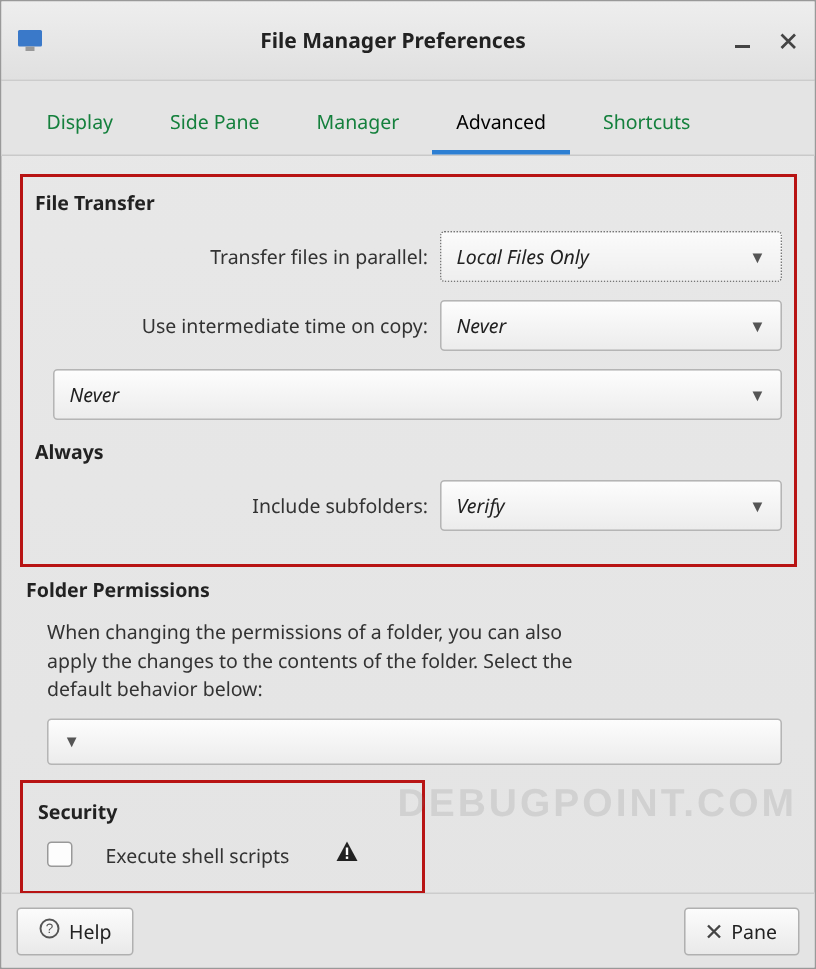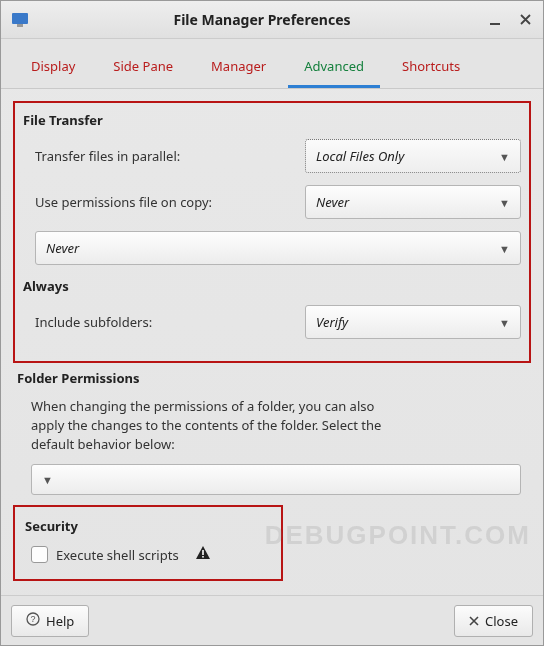--- a/index.html
+++ b/index.html
@@ -14,21 +14,21 @@
     }
     .window {
       width: 544px;
       height: 646px;
       background: linear-gradient(to bottom, #e8e8e8 0%, #e4e4e4 100%);
       border: 1px solid #999;
       display: flex;
       flex-direction: column;
     }
     .titlebar {
-      height: 38px;
+      height: 53px;
       display: flex;
       align-items: center;
       padding: 0 10px;
       background: linear-gradient(to bottom, #eeeeee, #e0e0e0);
       border-bottom: 1px solid #ccc;
       position: relative;
     }
     .titlebar .app-icon {
       width: 18px; height: 18px;
       margin-right: 8px;
@@ -46,28 +46,28 @@
     .tabs {
       display: flex;
       padding: 8px 14px 0 14px;
       gap: 0;
       border-bottom: 1px solid #c9c9c9;
       background: #e4e4e4;
     }
     .tab {
       padding: 10px 16px 10px 16px;
       font-size: 13px;
-      color: #b91c1c;
+      color: #15803d;
       cursor: pointer;
       border-bottom: 2px solid transparent;
       margin-right: 6px;
     }
     .tab.active {
       border-bottom: 3px solid #2d7fd3;
-      color: #15803d;
+      color: #000000;
     }
     .content {
       flex: 1;
       padding: 12px;
       overflow-y: auto;
       position: relative;
     }
     .red-box {
       border: 2px solid #b81414;
       padding: 8px 8px 10px 8px;
@@ -76,21 +76,22 @@
     .section-title {
       font-weight: bold;
       font-size: 13px;
       margin-bottom: 10px;
       color: #222;
     }
     .row {
       display: flex;
       align-items: center;
       margin: 6px 0 12px 12px;
-      gap: 20px;
+      gap: 8px;
+      text-align: right;
     }
     .row .label { flex: 0 0 250px; color:#333; }
     .dropdown {
       flex: 1;
       background: linear-gradient(to bottom, #fdfdfd, #ececec);
       border: 1px solid #b5b5b5;
       border-radius: 3px;
       padding: 7px 10px;
       display: flex;
       align-items: center;
@@ -107,21 +108,21 @@
     .wide-dropdown {
       margin: 2px 6px 6px 14px;
       width: calc(100% - 24px);
     }
     .security-box {
       border: 2px solid #b81414;
       padding: 10px 12px 14px 10px;
       width: 270px;
     }
     .checkline {
-      display:flex; align-items:center; gap:8px; margin-top:8px; margin-left:6px;
+      display:flex; align-items:center; gap:22px; margin-top:8px; margin-left:6px;
     }
     .checkbox {
       width:17px; height:17px; border:1px solid #999; border-radius:3px;
       background:#fdfdfd; display:flex; align-items:center; justify-content:center;
       cursor:pointer;
     }
     .warn-icon { margin-left:8px; color:#111; }
     .footer {
       height: 50px;
       border-top: 1px solid #ccc;
@@ -188,21 +189,21 @@
 
       <div class="row">
         <div class="label">Transfer files in parallel:</div>
         <div class="dropdown highlight">
           <span>Local Files Only</span>
           <span class="caret">▼</span>
         </div>
       </div>
 
       <div class="row">
-        <div class="label">Use permissions file on copy:</div>
+        <div class="label">Use intermediate time on copy:</div>
         <div class="dropdown">
           <span>Never</span>
           <span class="caret">▼</span>
         </div>
       </div>
 
       <div class="row">
         <div class="dropdown">
           <span>Never</span>
           <span class="caret">▼</span>
@@ -256,17 +257,17 @@
           </svg>
       </span>
       <span>Help</span>
     </div>
     <div class="btn">
       <span>
         <svg width="10" height="10" viewBox="0 0 10 10">
             <path d="M1 1 L9 9 M9 1 L1 9" stroke="#444" stroke-width="1.6"></path>
           </svg>
       </span>
-      <span>Close</span>
+      <span>Pane</span>
     </div>
   </div>
 
 </div>
 
 </body></html>

